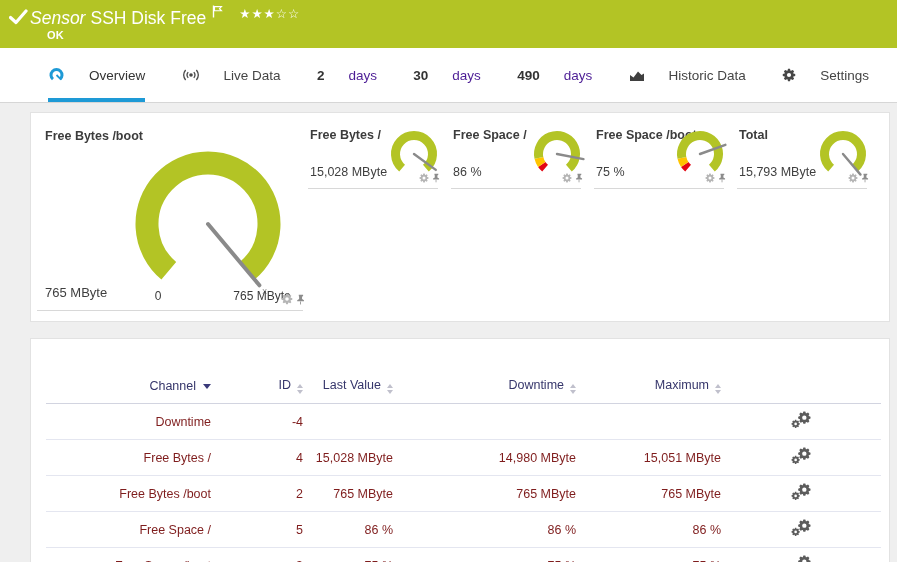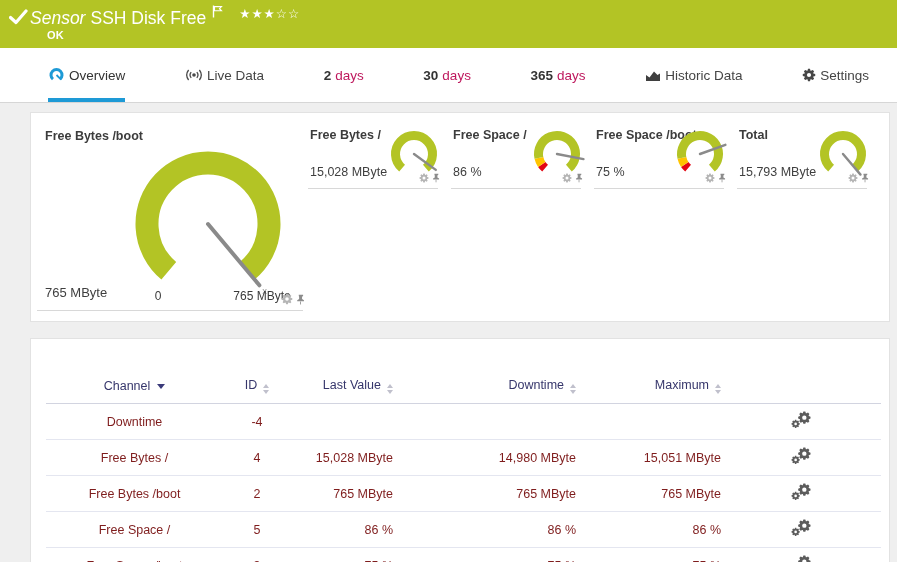--- a/index.html
+++ b/index.html
@@ -10,24 +10,24 @@
   .green-header{position:relative;height:48px;background:#b3c425;color:#fff;}
   .check-icon{position:absolute;left:9px;top:9px;}
   .title{position:absolute;left:30px;top:5px;font-size:17.5px;white-space:nowrap;}
   .title i{margin-right:5px;}
   .flag-icon{margin-left:6px;vertical-align:6px;}
   .stars{margin-left:16px;font-family:"DejaVu Sans",sans-serif;font-size:12.5px;letter-spacing:1px;vertical-align:6px;}
   .status{position:absolute;left:47px;top:29px;font-size:11px;font-weight:bold;letter-spacing:.3px;}
 
   
   .tabbar{height:55px;background:#fff;border-bottom:1px solid #d6d6d6;display:flex;justify-content:space-between;align-items:stretch;padding:0 28px 0 48px;}
-  .tab{display:flex;align-items:center;gap:4px;font-size:13.5px;color:#454545;border-bottom:4px solid transparent;padding-top:4px;cursor:pointer;text-decoration:none;}
+  .tab{display:flex;align-items:center;gap:24px;font-size:13.5px;color:#454545;border-bottom:4px solid transparent;padding-top:4px;cursor:pointer;text-decoration:none;}
   .tab.active{border-bottom-color:#1e9ad6;color:#333;}
   .tab .tnum{font-weight:bold;color:#333;}
-  .tab .tlabel2{color:#be185d;}
+  .tab .tlabel2{color:#4c1d95;}
   .tab svg{display:block;}
 
   
   .panel{background:#fff;border:1px solid #e2e2e2;margin-left:30px;margin-right:7px;}
   .panel-gauges{margin-top:9px;height:210px;display:flex;align-items:flex-start;padding:7px 10px 0 6px;}
   .panel-table{margin-top:16px;height:226px;padding-top:31px;}
 
   
   .gauge-block{position:relative;border-bottom:1px solid #d8d8d8;}
   .gauge-block.large{width:266px;height:191px;flex:none;}
@@ -40,21 +40,21 @@
   .small .dial{position:absolute;top:3px;right:-6px;}
   .g-value{position:absolute;font-size:13px;color:#3f3f3f;white-space:nowrap;}
   .large .g-value{left:8px;bottom:10px;}
   .small .g-value{left:2px;bottom:9px;font-size:12.5px;}
   .g-icons{position:absolute;right:-2px;bottom:1px;display:flex;gap:3px;align-items:flex-end;}
 
   
   table{border-collapse:collapse;margin-left:15px;width:835px;font-size:12.5px;table-layout:fixed;}
   th{font-weight:400;color:#36366b;padding:8px 0 9px 0;border-bottom:1px solid #d2d4e0;white-space:nowrap;}
   td{padding:7px 0;border-bottom:1px solid #e4e6f0;color:#7f1d1d;white-space:nowrap;}
-  th.l,td.l{text-align:center;margin-top:48px;}
+  th.l,td.l{text-align:right;margin-top:48px;}
   th.r,td.r{text-align:right;}
   th.c,td.c{text-align:center;}
   .pad{padding-left:12px;}
   .sort-dual{display:inline-flex;flex-direction:column;gap:2px;margin-left:6px;vertical-align:1px;}
   .sort-dual i{display:block;width:0;height:0;border-left:3.5px solid transparent;border-right:3.5px solid transparent;}
   .sort-dual .up{border-bottom:4px solid #c0c0cc;}
   .sort-dual .down{border-top:4px solid #c0c0cc;}
   .sort-solid{display:inline-block;width:0;height:0;border-left:4.5px solid transparent;border-right:4.5px solid transparent;border-top:5.5px solid #3a3a7a;margin-left:7px;vertical-align:1px;}
   .gears{display:inline-block;cursor:pointer;}
 </style>
@@ -91,21 +91,21 @@
   </a>
   <a class="tab">
     <span class="tnum">2</span>
     <span class="tlabel2">days</span>
   </a>
   <a class="tab">
     <span class="tnum">30</span>
     <span class="tlabel2">days</span>
   </a>
   <a class="tab">
-    <span class="tnum">365</span>
+    <span class="tnum">490</span>
     <span class="tlabel2">days</span>
   </a>
   <a class="tab">
     <svg width="16" height="13" viewBox="0 0 16 13">
       <path d="M1 12 V6 l3.5 2.5 L9 2.5 l3.5 3.5 L15 4.5 V12 Z" fill="#3f3f3f"></path>
     </svg>
     <span>Historic Data</span>
   </a>
   <a class="tab">
     <svg class="js-gear" width="14" height="14" viewBox="0 0 20 20">

